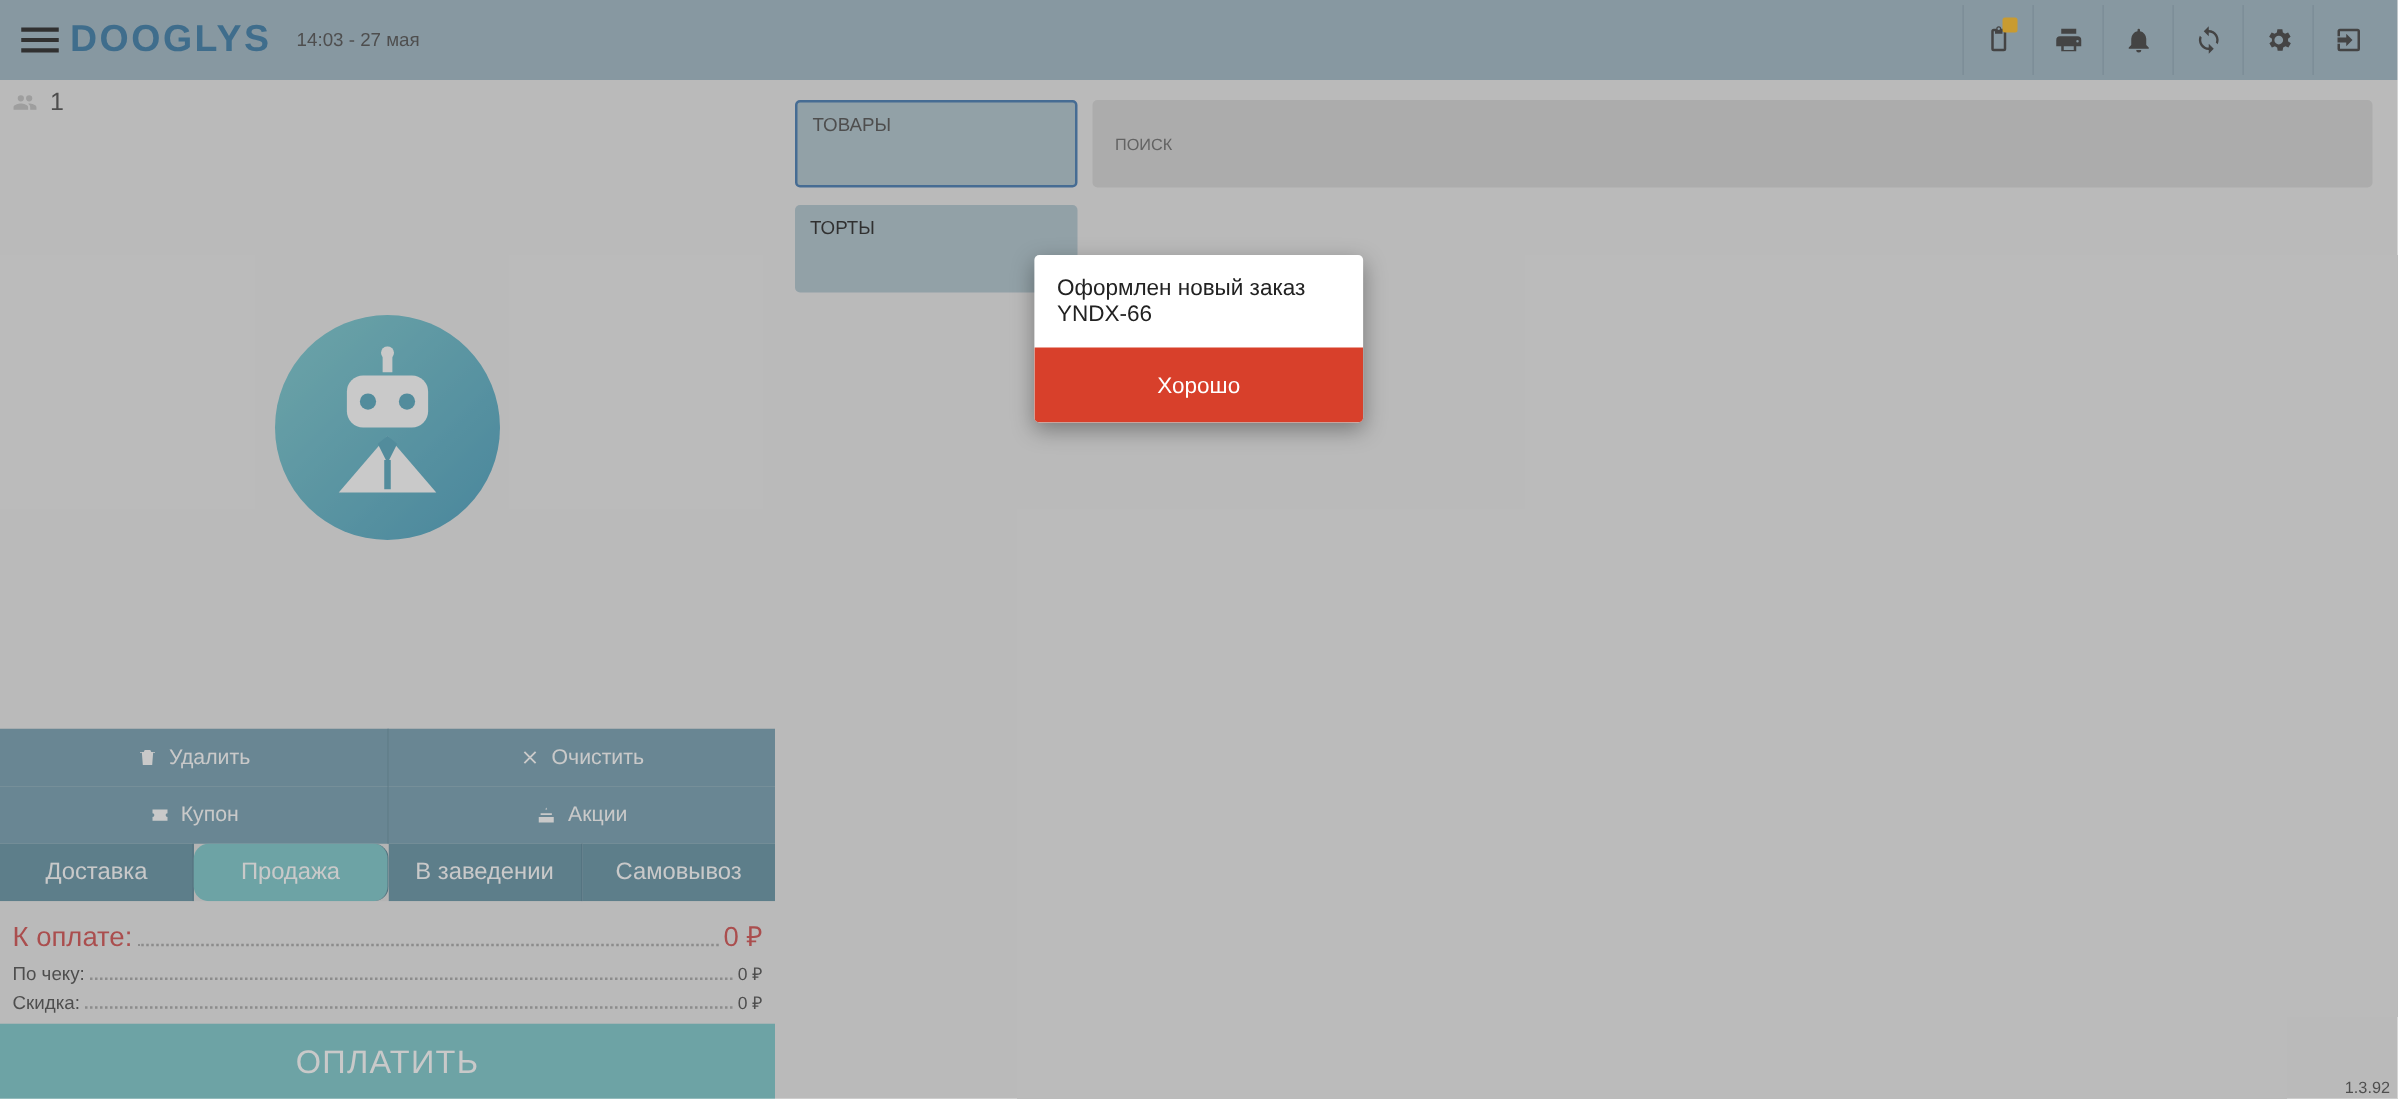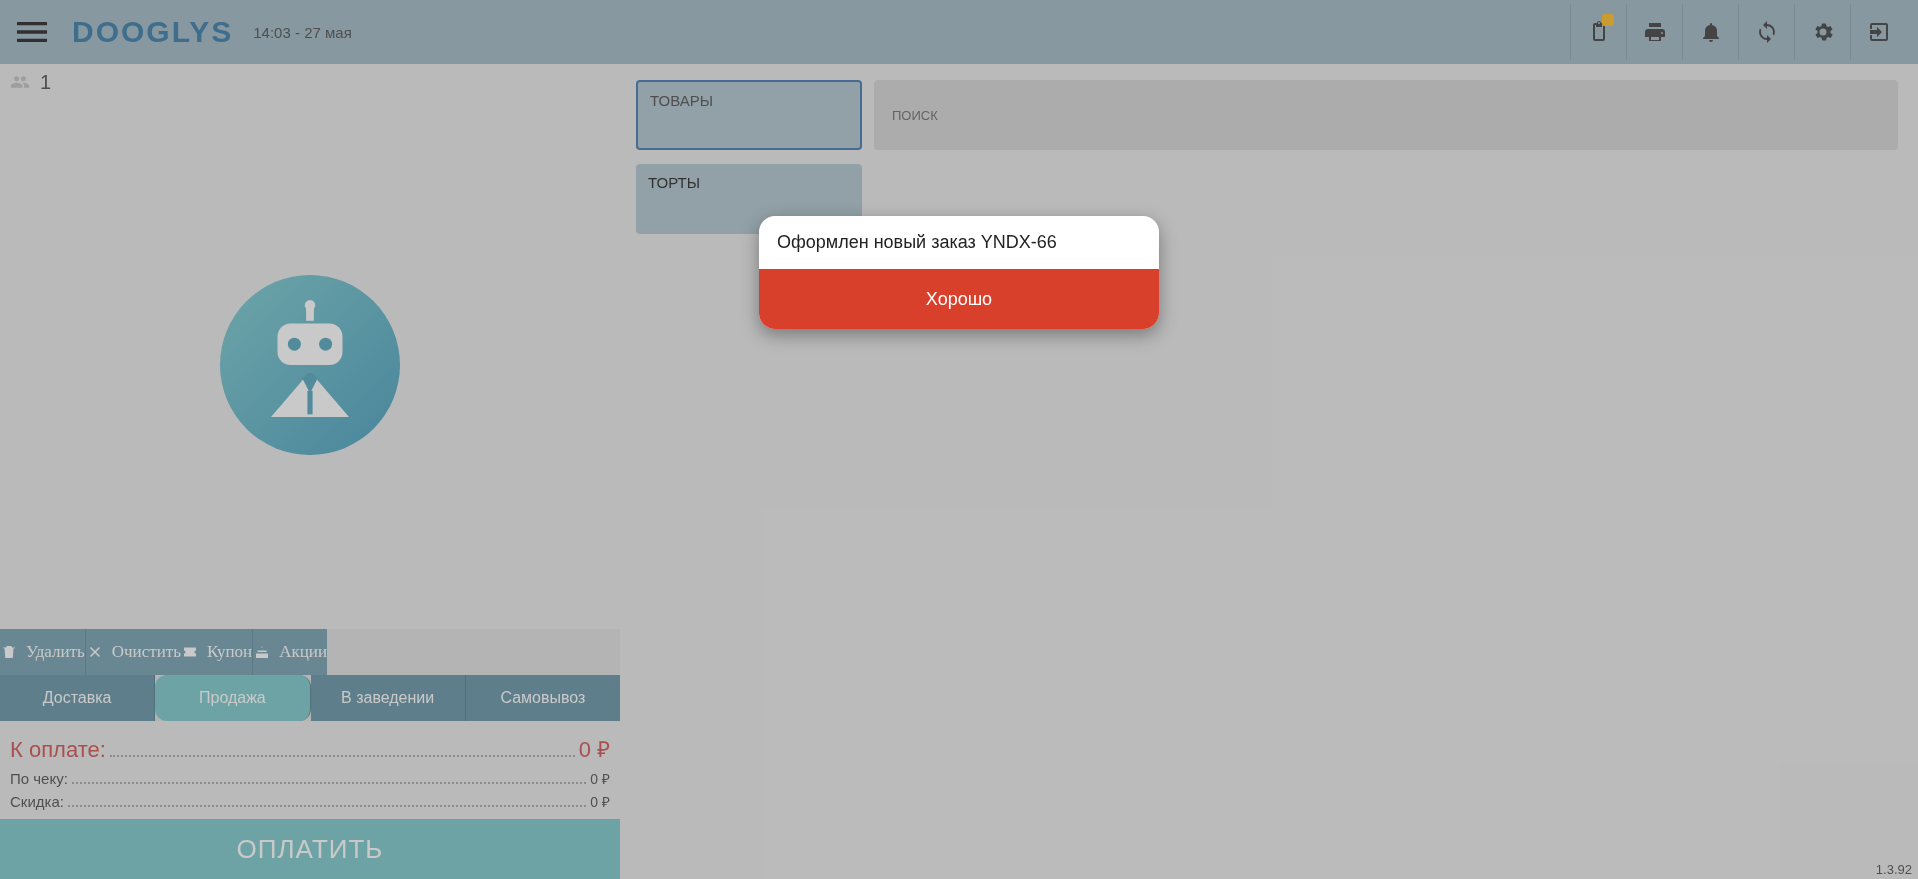--- a/index.html
+++ b/index.html
@@ -9,21 +9,21 @@
   
   .header {
     height: 64px;
     background: #91adbd;
     display: flex;
     align-items: center;
     padding: 0 12px;
     color: #333;
   }
   .hamburger { width: 40px; height: 40px; display: flex; align-items: center; justify-content: center; cursor: pointer; }
-  .logo { margin-left: 20px; font-size: 30px; font-weight: 700; letter-spacing: 2px; color: #1a6799; }
+  .logo { margin-left: 4px; font-size: 30px; font-weight: 700; letter-spacing: 2px; color: #1a6799; }
   .time-date { margin-left: 20px; font-size: 15px; color: #333; }
   .header-spacer { flex: 1; }
   .hdr-icon {
     width: 56px; height: 56px; display: flex; align-items: center; justify-content: center;
     border-left: 1px solid #7b98a8; cursor: pointer; position: relative;
   }
   .hdr-icon:first-of-type { border-left: 1px solid #7b98a8; }
   .hdr-icon svg { width: 24px; height: 24px; fill: #222; }
   .badge {
     position: absolute; top: 10px; right: 12px; width: 12px; height: 12px;
@@ -47,34 +47,34 @@
     flex: 1; background: #e7e7e7;
     display: flex; align-items: center; justify-content: center;
   }
   .avatar-circle {
     width: 180px; height: 180px; border-radius: 50%;
     background: linear-gradient(135deg, #67c3c9 0%, #2a8fb4 100%);
     display: flex; align-items: center; justify-content: center;
   }
   .avatar-circle svg { width: 130px; height: 130px; fill: #fff; }
 
-  .action-grid { display: flex; flex-direction: row; font-family: Liberation Serif, serif; }
+  .action-grid { display: flex; flex-direction: column; }
   .action-row { display: flex; height: 46px; }
   .action-btn {
     flex: 1; display: flex; align-items: center; justify-content: center;
     gap: 8px; background: #5f90a5; color: #fff; font-size: 17px;
     border-right: 1px solid #4a7a8f; cursor: pointer;
   }
   .action-btn:last-child { border-right: none; }
   .action-btn svg { width: 18px; height: 18px; fill: #fff; }
 
   .mode-row { display: flex; height: 46px; }
   .mode-btn {
     flex: 1; display: flex; align-items: center; justify-content: center;
-    background: #4c8297; color: #fff; font-size: 16px;
+    background: #4c8297; color: #fff; font-size: 19px;
     border-right: 1px solid #3a6d82; cursor: pointer;
   }
   .mode-btn:last-child { border-right: none; }
   .mode-btn.active { background: #66c0c3; border-radius: 12px; }
 
   .totals { background: #e7e7e7; padding: 12px 10px 8px; }
   .trow { display: flex; align-items: baseline; }
   .tlabel { color: #c33; font-size: 22px; }
   .tlabel2 { font-size: 15px; color: #333; }
   .dots {
@@ -112,22 +112,22 @@
   }
 
   
   .dim {
     position: absolute; inset: 0; background: rgba(120,120,120,0.40);
     pointer-events: none;
   }
 
   
   .modal {
-    position: absolute; left: 50%; top: 216px; transform: translateX(-50%);
-    width: 400px; background: #fff; border-radius: 16px; overflow: hidden;
+    position: absolute; left: 50%; top: 204px; transform: translateX(-50%);
+    width: 263px; background: #fff; border-radius: 4px; overflow: hidden;
     box-shadow: 0 6px 18px rgba(0,0,0,0.35);
   }
   .modal-msg { padding: 16px 18px; font-size: 18px; color: #222; }
   .modal-ok {
     background: #d8402b; color: #fff; height: 60px;
     display: flex; align-items: center; justify-content: center;
     font-size: 18px; cursor: pointer;
   }
 </style>
 </head>

